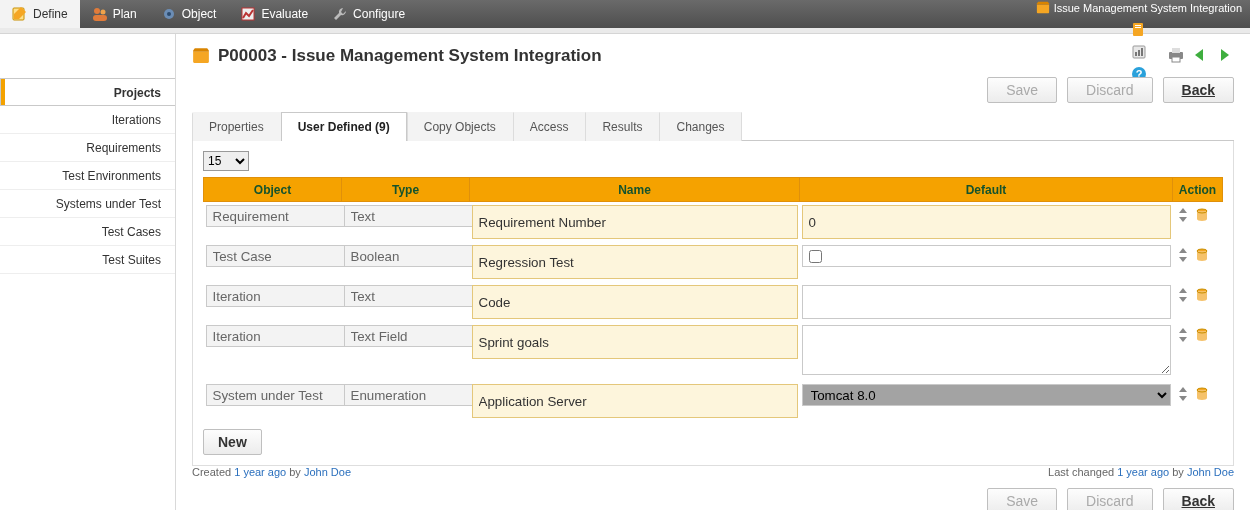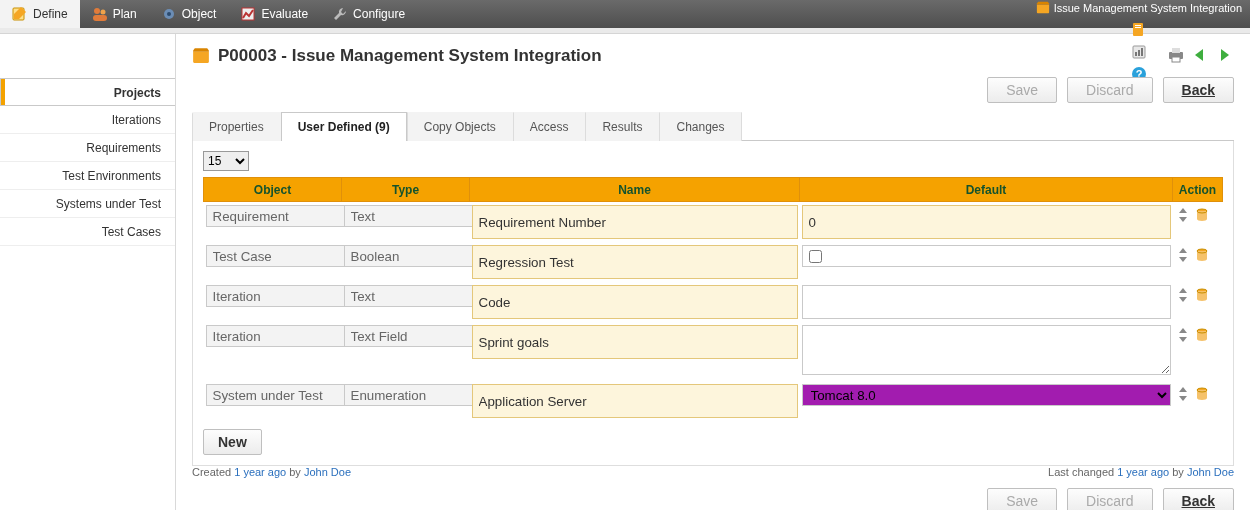--- a/index.html
+++ b/index.html
@@ -57,21 +57,21 @@
   table.grid col.c-name { width: 330px; }
   table.grid col.c-default { width: auto; }
   table.grid col.c-action { width: 50px; }
   table.grid td { padding: 3px 2px; vertical-align: top; }
   .combo { display:flex; }
   .combo input { flex:1; height:22px; border:1px solid #c9c9c9; padding:0 6px; background:#f3f3f3; color:#666; }
   .combo .dd { width:20px; height:22px; border:1px solid #c9c9c9; border-left:none; background:linear-gradient(#fafafa,#e6e6e6); display:inline-flex; align-items:center; justify-content:center; cursor:pointer; }
   .name-input, .default-input { width:100%; height:22px; border:1px solid #e4c77a; background:#fdf5dc; padding:16px 6px; color:#333; }
   .default-input.white { background:#fff; border:1px solid #c9c9c9; }
   textarea.default-input { height:50px; resize: both; padding:4px 6px; font-family:inherit; }
-  .default-select { width:100%; height:22px; border:1px solid #c9c9c9; background:#a21caf; padding:0 4px; }
+  .default-select { width:100%; height:22px; border:1px solid #c9c9c9; background:#a3a3a3; padding:0 4px; }
   .chk-wrap { height:22px; display:flex; align-items:center; padding-left:6px; border:1px solid #c9c9c9; background:#fff; }
   .action-cell { display:flex; gap:3px; align-items:flex-start; padding-top:2px; }
   .icon-btn { width:16px; height:16px; display:inline-flex; align-items:center; justify-content:center; cursor:pointer; }
   .edit-pencil-cell { display:flex; align-items:center; gap:2px; }
 
   .new-row { margin-top:8px; }
   .new-row .btn { padding: 0 14px; font-weight:bold; }
 
   .footer-meta { display:flex; justify-content:space-between; font-size:11px; color:#666; }
   .footer-meta a { color:#2a6fbd; text-decoration:none; }
@@ -166,20 +166,21 @@
 <div class="top-strip"></div>
 
 <div class="body">
   <div class="sidebar" id="sidebar">
       <div class="nav-item active">Projects</div>
       <div class="nav-item">Iterations</div>
       <div class="nav-item">Requirements</div>
       <div class="nav-item">Test Environments</div>
       <div class="nav-item">Systems under Test</div>
       <div class="nav-item">Test Cases</div>
+      <div class="nav-item">Test Suites</div>
     </div>
 
   <div class="main">
     <div class="page-title-row">
       <span class="icon">
         <svg width="18" height="18" viewBox="0 0 16 16">
             <path fill="#f5a623" d="M1 5h14v9a1 1 0 0 1-1 1H2a1 1 0 0 1-1-1z"></path>
             <path fill="#d98400" d="M1 4l1.5-2h11L15 4v1H1z"></path>
           </svg>
       </span>

